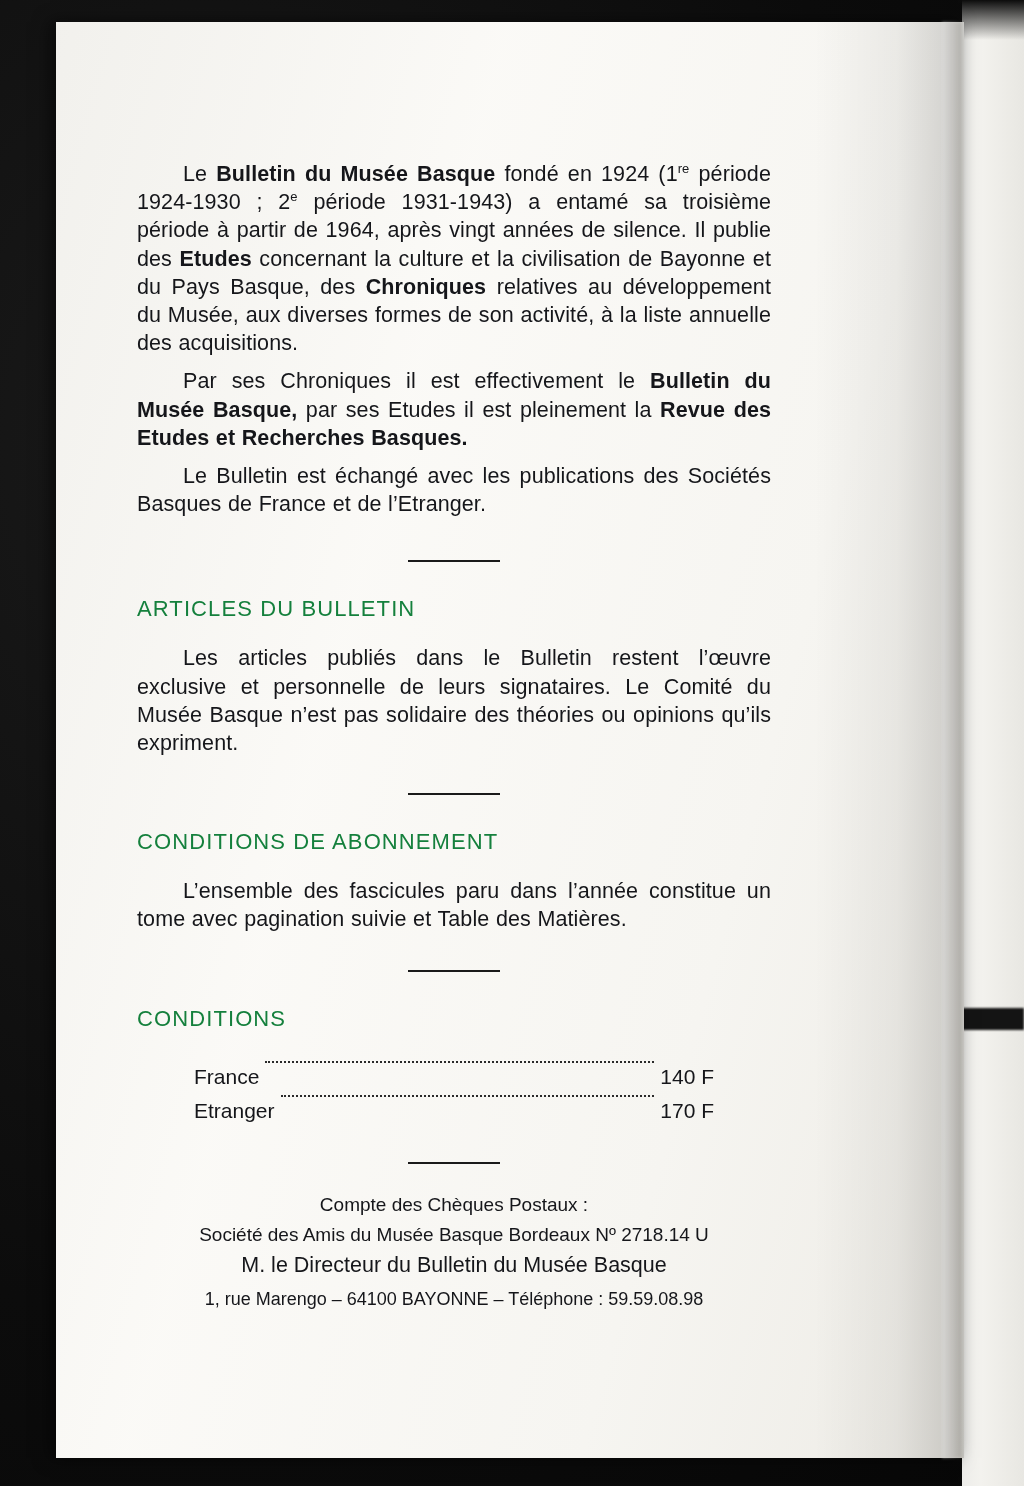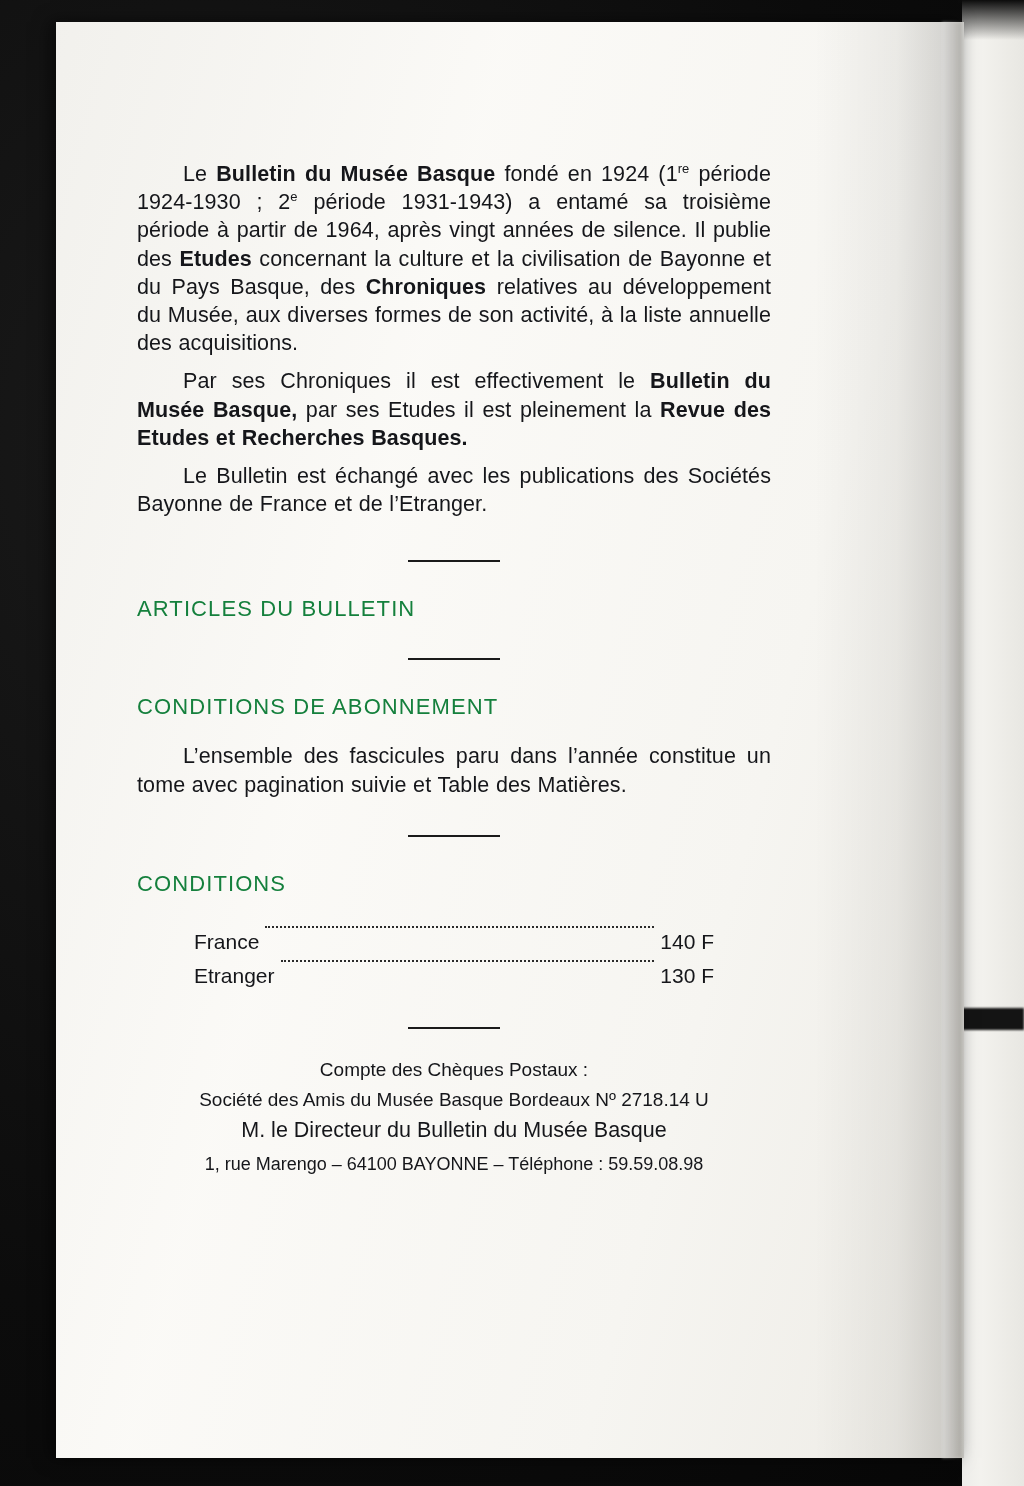--- a/index.html
+++ b/index.html
@@ -188,28 +188,29 @@
     <div class="body-col">
 
       <p class="para">
         <span>Le </span><span class="b">Bulletin du Musée Basque</span><span> fondé en 1924 (1</span><span class="sup">re</span><span> période 1924-1930 ; 2</span><span class="sup">e</span><span> période 1931-1943) a entamé sa troisième période à partir de 1964, après vingt années de silence. Il publie des </span><span class="b">Etudes</span><span> concernant la culture et la civilisation de Bayonne et du Pays Basque, des </span><span class="b">Chroniques</span><span> relatives au développement du Musée, aux diverses formes de son activité, à la liste annuelle des acquisitions.</span>
       </p>
 
       <p class="para">
         <span>Par ses Chroniques il est effectivement le </span><span class="b">Bulletin du Musée Basque,</span><span> par ses Etudes il est pleinement la </span><span class="b">Revue des Etudes et Recherches Basques.</span>
       </p>
 
-      <p class="para">Le Bulletin est échangé avec les publications des Sociétés Bayonne de France et de l’Etranger.</p>
+      <p class="para">Le Bulletin est échangé avec les publications des Sociétés Basques de France et de l’Etranger.</p>
 
       <div class="rule-wrap" style="margin-top:42px;">
         <div class="rule"></div>
       </div>
 
       <h2 class="section" style="margin-top:34px;">ARTICLES DU BULLETIN</h2>
 
+      <p class="para" style="margin-top:22px;">Les articles publiés dans le Bulletin restent l’œuvre exclusive et personnelle de leurs signataires. Le Comité du Musée Basque n’est pas solidaire des théories ou opinions qu’ils expriment.</p>
 
       <div class="rule-wrap" style="margin-top:36px;">
         <div class="rule"></div>
       </div>
 
       <h2 class="section" style="margin-top:34px;">CONDITIONS DE ABONNEMENT</h2>
 
       <p class="para" style="margin-top:22px;">L’ensemble des fascicules paru dans l’année constitue un tome avec pagination suivie et Table des Matières.</p>
 
       <div class="rule-wrap" style="margin-top:36px;">
@@ -220,21 +221,21 @@
 
       <div class="price-block" style="margin-top:28px;">
         <div class="price-row">
           <span class="price-label">France</span>
           <span class="price-dots"></span>
           <span class="price-value">140 F</span>
         </div>
         <div class="price-row">
           <span class="price-label">Etranger</span>
           <span class="price-dots"></span>
-          <span class="price-value">130 F</span>
+          <span class="price-value">170 F</span>
         </div>
       </div>
 
       <div class="rule-wrap" style="margin-top:34px;">
         <div class="rule"></div>
       </div>
 
       <p class="center-small" style="margin-top:26px;">Compte des Chèques Postaux :</p>
       <p class="center-small">Société des Amis du Musée Basque Bordeaux Nº 2718.14 U</p>
 

